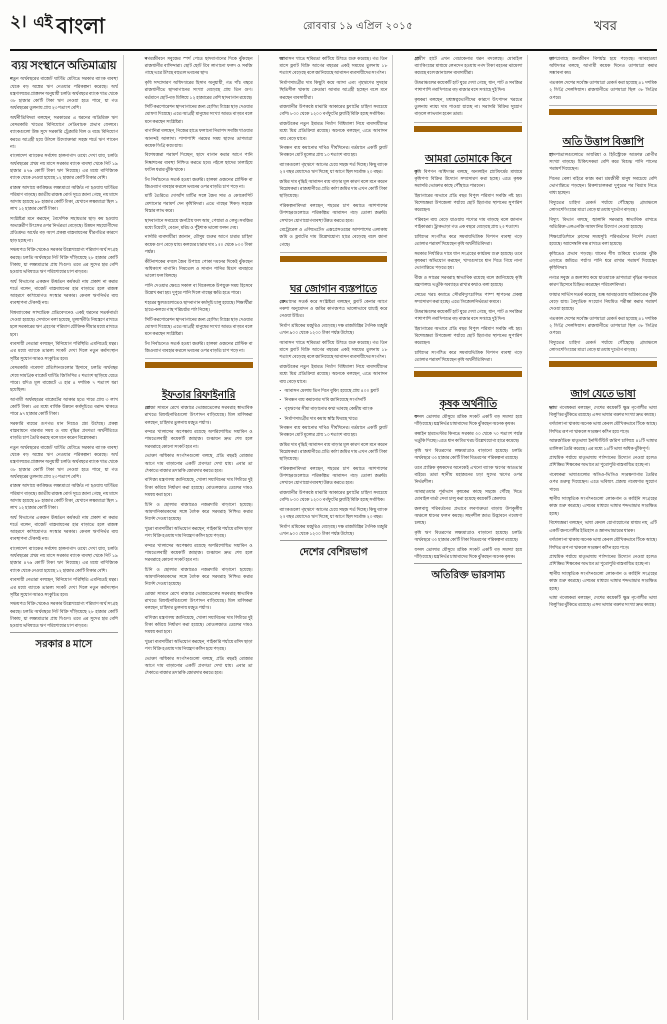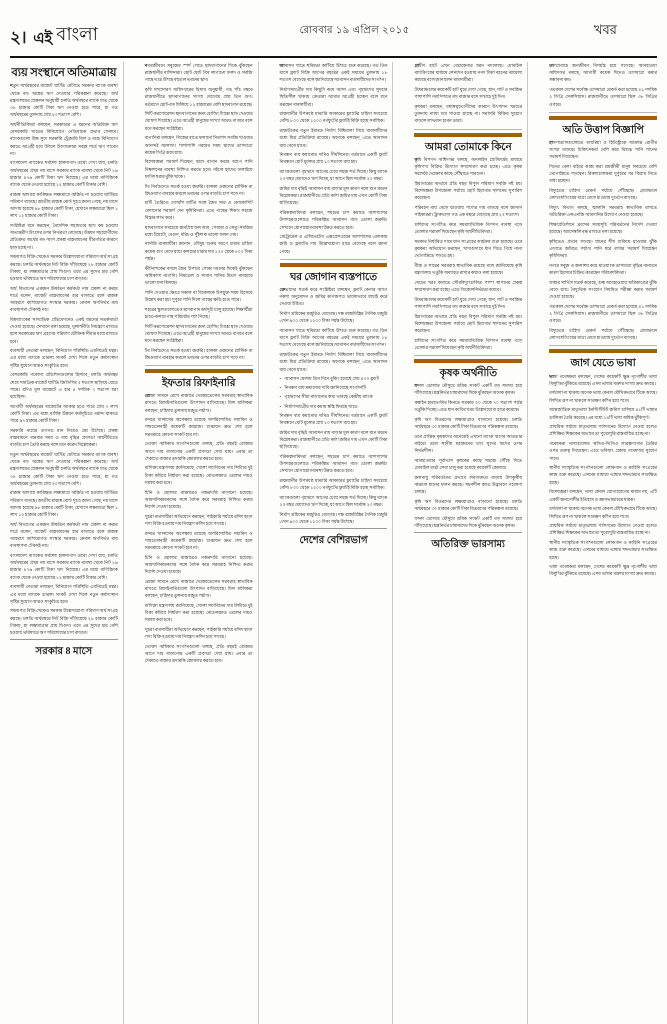--- a/index.html
+++ b/index.html
@@ -37,31 +37,30 @@
     align-items: baseline;
     gap: 7px;
   }
   .page-num {
     font-size: 17px;
     font-weight: bold;
     letter-spacing: -0.5px;
   }
   .logo-box {
     display: flex;
-    align-items: flex-end;
+    align-items: flex-start;
     gap: 4px;
-    margin-top: 12px;
   }
   .logo-small {
     font-size: 15px;
     font-weight: bold;
   }
   .logo-big {
-    font-size: 18px;
-    font-weight: normal;
+    font-size: 21px;
+    font-weight: bold;
     letter-spacing: 0px;
   }
   .mast-center {
     font-size: 10px;
     letter-spacing: 0.4px;
     color: #2a2a2a;
     margin-left: 17px;
   }
   .mast-right {
     font-size: 13px;
@@ -88,22 +87,23 @@
   .headline {
     text-align: center;
     font-weight: bold;
     font-size: 11.5px;
     margin: 3px 0 3px 0;
     line-height: 1.25;
     letter-spacing: -0.2px;
   }
   .headline.sub {
     font-size: 10.5px;
-    border-top: 4px solid #a16207;
-    padding-top: 3px;
+    border-top: 6px solid #a16207;
+    padding-top: 20px;
+    text-decoration: underline;
   }
   .para {
     font-size: 4.45px;
     line-height: 1.62;
     text-align: justify;
     margin: 0 0 2.5px 0;
     word-spacing: -0.2px;
     color: #232323;
     hyphens: auto;
   }

